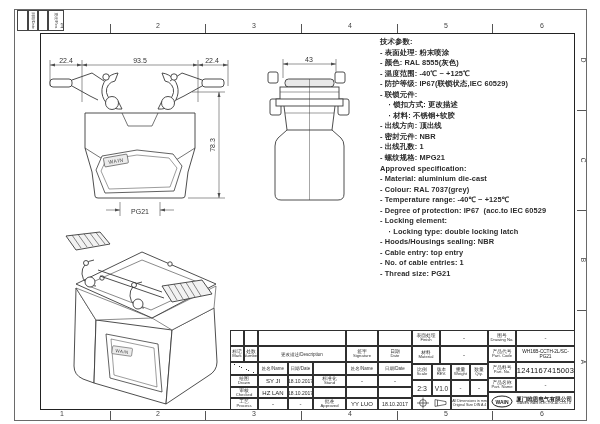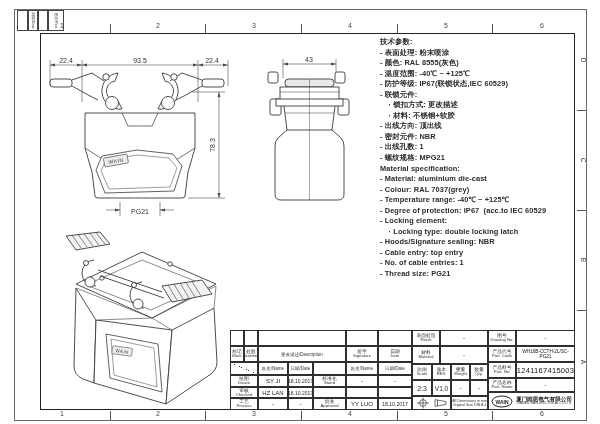--- a/index.html
+++ b/index.html
@@ -222,28 +222,28 @@
     <div class="spec-line">- 颜色: RAL 8555(灰色)</div>
     <div class="spec-line">- 温度范围: -40℃ ~ +125℃</div>
     <div class="spec-line">- 防护等级: IP67(联锁状态,IEC 60529)</div>
     <div class="spec-line">- 联锁元件:</div>
     <div class="spec-line">    · 锁扣方式: 更改描述</div>
     <div class="spec-line">    · 材料: 不锈钢+软胶</div>
     <div class="spec-line">- 出线方向: 顶出线</div>
     <div class="spec-line">- 密封元件: NBR</div>
     <div class="spec-line">- 出线孔数: 1</div>
     <div class="spec-line">- 螺纹规格: MPG21</div>
-    <div class="spec-line">Material specification:</div>
+    <div class="spec-line">Approved specification:</div>
     <div class="spec-line">- Material: aluminium die-cast</div>
     <div class="spec-line">- Colour: RAL 7037(grey)</div>
     <div class="spec-line">- Temperature range: -40℃ ~ +125℃</div>
     <div class="spec-line">- Degree of protection: IP67  (acc.to IEC 60529</div>
     <div class="spec-line">- Locking element:</div>
     <div class="spec-line">    · Locking type: double locking latch</div>
-    <div class="spec-line">- Hoods/Signature sealing: NBR</div>
+    <div class="spec-line">- Hoods/Housings sealing: NBR</div>
     <div class="spec-line">- Cable entry: top entry</div>
     <div class="spec-line">- No. of cable entries: 1</div>
     <div class="spec-line">- Thread size: PG21</div>
   </div>
 
   <div class="abs tb">
 
     <div class="tb-cell" style="left:0;top:0;width:14px;height:16px;"></div>
     <div class="tb-cell" style="left:14px;top:0;width:14px;height:16px;"></div>
     <div class="tb-cell" style="left:28px;top:0;width:88px;height:16px;"></div>

